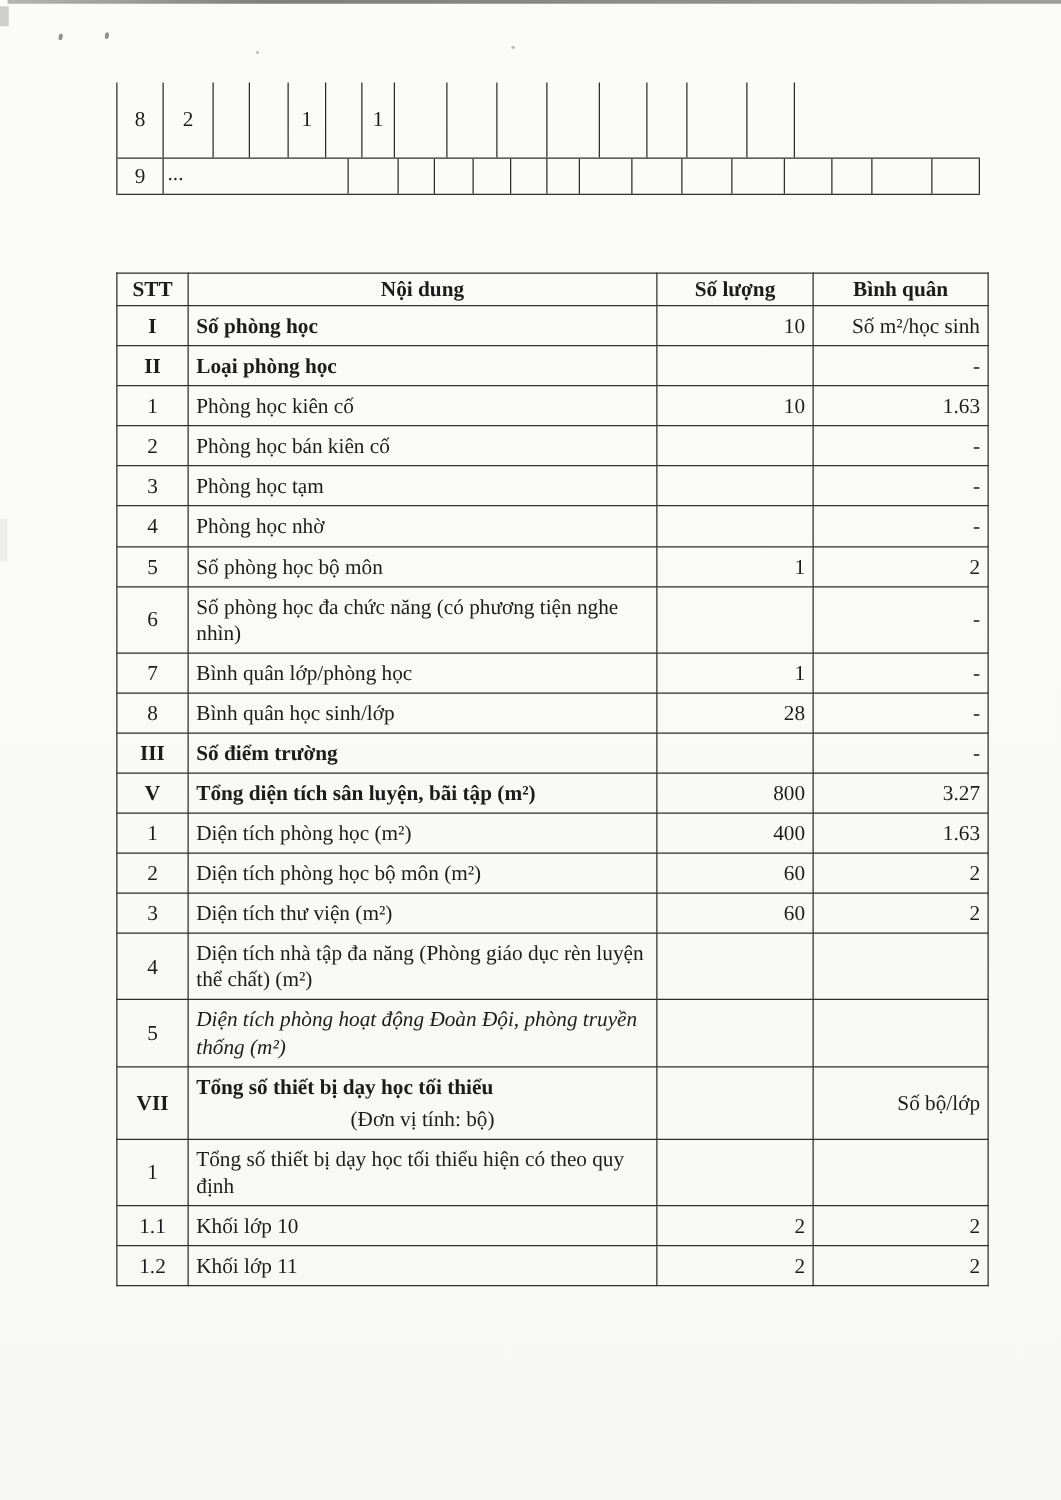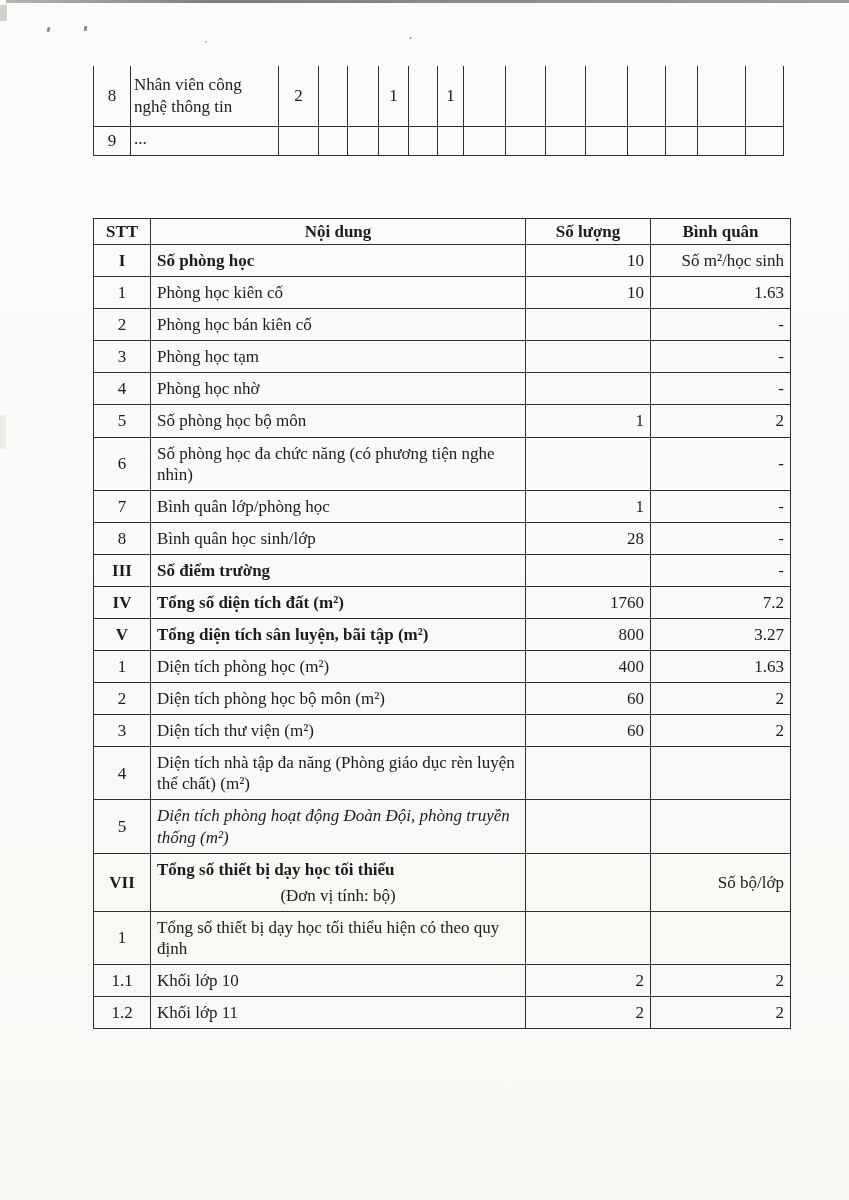--- a/index.html
+++ b/index.html
@@ -88,21 +88,20 @@
   <div class="corner-mark"></div>
   <div class="speck speck-a"></div>
   <div class="speck speck-b"></div>
   <div class="speck speck-c"></div>
   <div class="speck speck-d"></div>
   <div class="edge-smudge"></div>
 
   <div class="staff-table">
     <div class="srow srow-8">
       <div class="scell sc-stt">8</div>
-      <div class="scell sc-name">Nhân viên công nghệ thông tin</div>
       <div class="scols">
 
       <div class="scell">2</div>
           <div class="scell"></div>
           <div class="scell"></div>
           <div class="scell">1</div>
           <div class="scell"></div>
           <div class="scell">1</div>
           <div class="scell"></div>
           <div class="scell"></div>
@@ -158,20 +157,29 @@
 
       <tr class="bold">
           <td class="c-stt">I</td>
           <td class="c-name">
             <span class="name1">Số phòng học</span>
             
           </td>
           <td class="c-qty">10</td>
           <td class="c-avg">Số m²/học sinh</td>
         </tr>
+          <tr class="bold">
+          <td class="c-stt">II</td>
+          <td class="c-name">
+            <span class="name1">Loại phòng học</span>
+            
+          </td>
+          <td class="c-qty"></td>
+          <td class="c-avg">-</td>
+        </tr>
           <tr>
           <td class="c-stt">1</td>
           <td class="c-name">
             <span class="name1">Phòng học kiên cố</span>
             
           </td>
           <td class="c-qty">10</td>
           <td class="c-avg">1.63</td>
         </tr>
           <tr>
@@ -238,29 +246,20 @@
           <td class="c-avg">-</td>
         </tr>
           <tr class="bold">
           <td class="c-stt">III</td>
           <td class="c-name">
             <span class="name1">Số điểm trường</span>
             
           </td>
           <td class="c-qty"></td>
           <td class="c-avg">-</td>
-        </tr>
-          <tr class="bold">
-          <td class="c-stt">IV</td>
-          <td class="c-name">
-            <span class="name1">Tổng số diện tích đất (m²)</span>
-            
-          </td>
-          <td class="c-qty">1760</td>
-          <td class="c-avg">7.2</td>
         </tr>
           <tr class="bold">
           <td class="c-stt">V</td>
           <td class="c-name">
             <span class="name1">Tổng diện tích sân luyện, bãi tập (m²)</span>
             
           </td>
           <td class="c-qty">800</td>
           <td class="c-avg">3.27</td>
         </tr>

